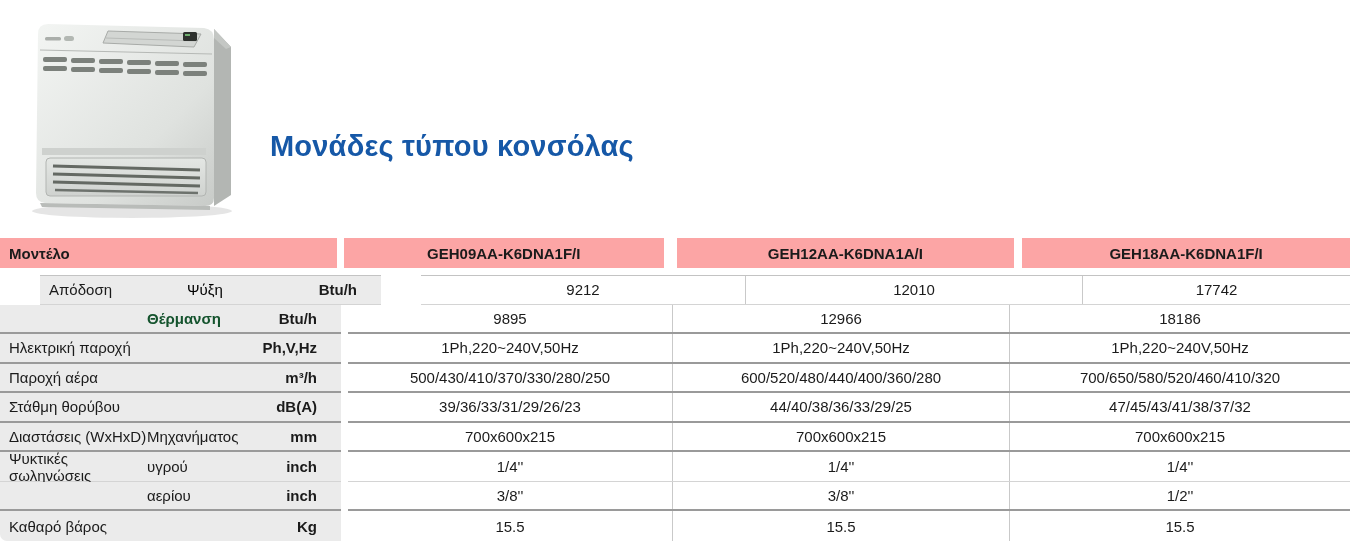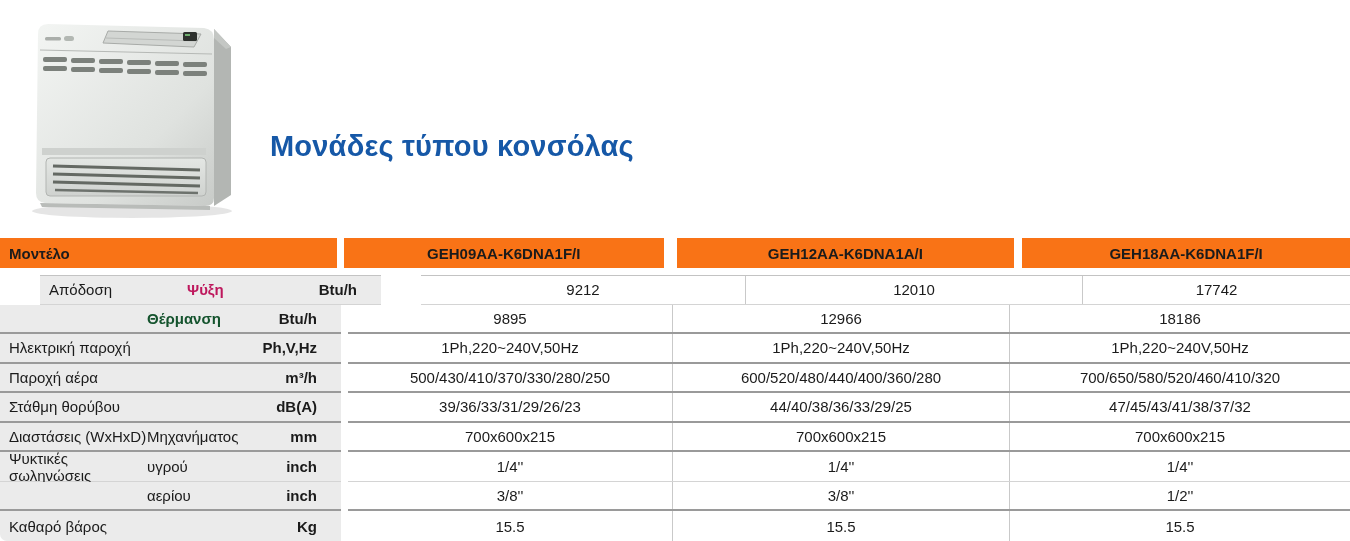--- a/index.html
+++ b/index.html
@@ -9,42 +9,42 @@
   
   .product{position:absolute;left:14px;top:2px;width:240px;height:220px;}
 
   
   .title{position:absolute;left:270px;top:129px;margin:0;font-size:29px;line-height:34px;
          font-weight:bold;color:#1658a7;letter-spacing:0.2px;}
 
   
   .spec-table{position:absolute;left:0;top:238px;width:1350px;}
   .thead{display:flex;height:30px;}
-  .th{background:#f97316;font-weight:bold;font-size:15px;display:flex;align-items:center;box-sizing:border-box;}
+  .th{background:#fca5a5;font-weight:bold;font-size:15px;display:flex;align-items:center;box-sizing:border-box;}
   .th-labels{width:341px;padding-left:9px;}
   .th-m{justify-content:center;}
   .th-m1{width:324px;}
   .th-m2{width:342px;}
   .th-m3{width:332px;}
   .gap1{width:7px;}
   .gap2{width:13px;}
   .gap3{width:8px;}
 
   .tbody{margin-top:7px;}
   .row{display:flex;height:29.55px;box-sizing:border-box;}
   .labels{width:341px;display:flex;align-items:center;background:#ebebeb;box-sizing:border-box;
           border-bottom:1px solid #d4d4d4;}
   .vals{flex:1;display:flex;background:#ffffff;box-sizing:border-box;border-bottom:1px solid #d4d4d4;margin-left:7px;}
   .row-first .labels,.row-first .vals{border-top:1px solid #c3c3c3;margin-left:40px;}
   .sep-dark .labels,.sep-dark .vals{border-bottom:2px solid #9a9a9a;}
   .sep-none .labels,.sep-none .vals{border-bottom:none;}
 
   .l1{width:147px;padding-left:9px;font-size:15px;box-sizing:border-box;}
   .l2{flex:1;font-size:15px;}
-  .l2.blue{color:#be185d;font-weight:bold;}
+  .l2.blue{color:#000000;font-weight:normal;}
   .l2.orange{color:#14532d;font-weight:bold;}
   .unit{width:92px;text-align:right;padding-right:24px;font-weight:bold;font-size:15px;box-sizing:border-box;}
 
   .v{display:flex;align-items:center;justify-content:center;font-size:15px;box-sizing:border-box;}
   .v1{width:324px;}
   .v2{width:337px;border-left:1px solid #c9c9c9;}
   .v3{flex:1;border-left:1px solid #c9c9c9;}
 </style>
 </head>
 <body>

